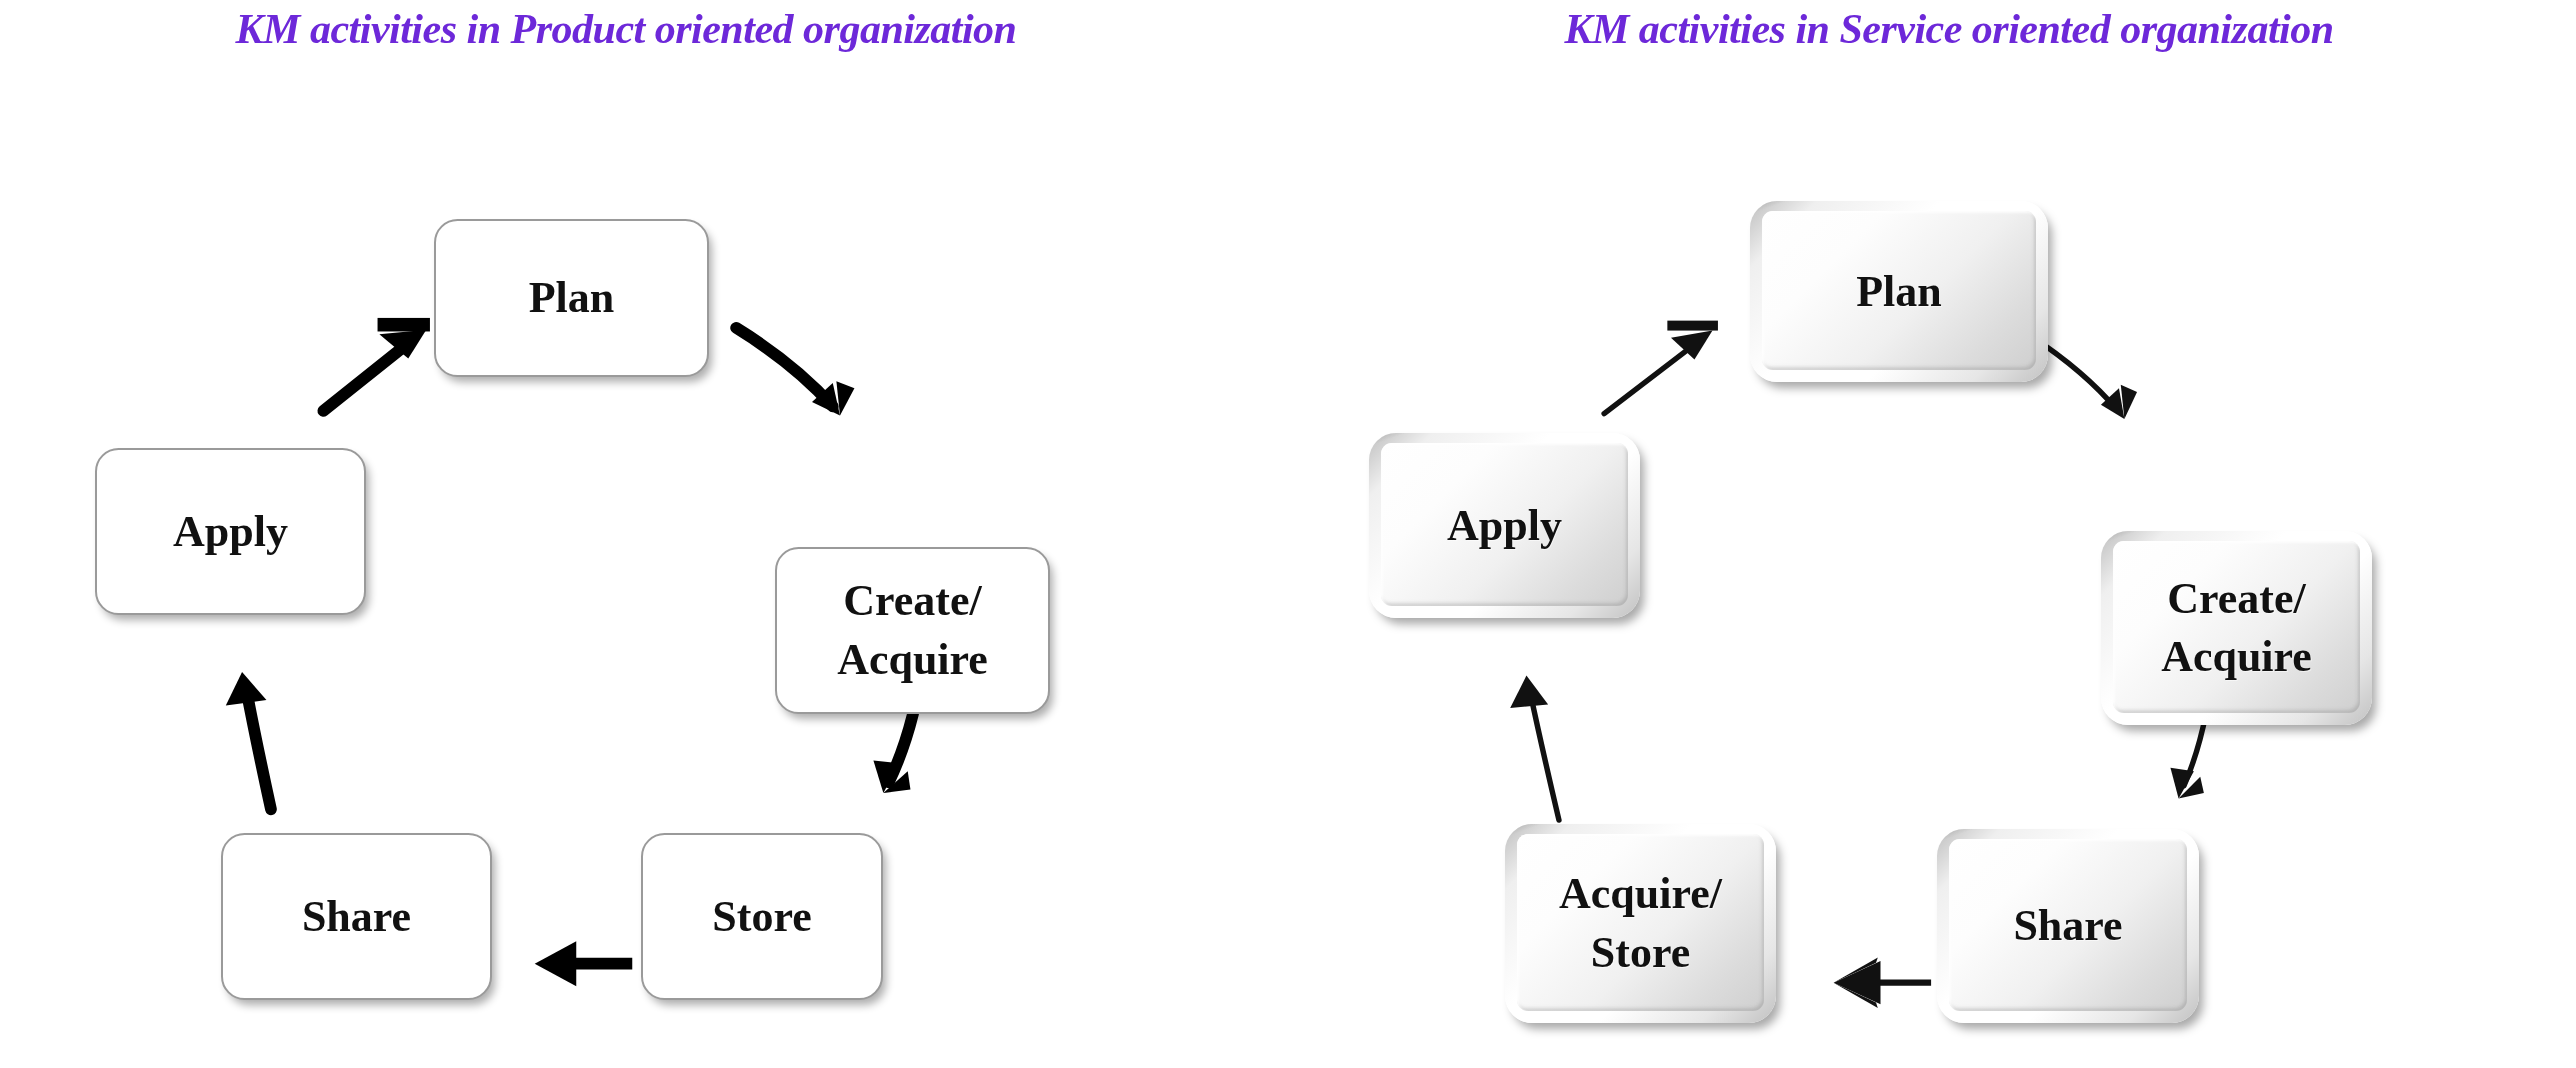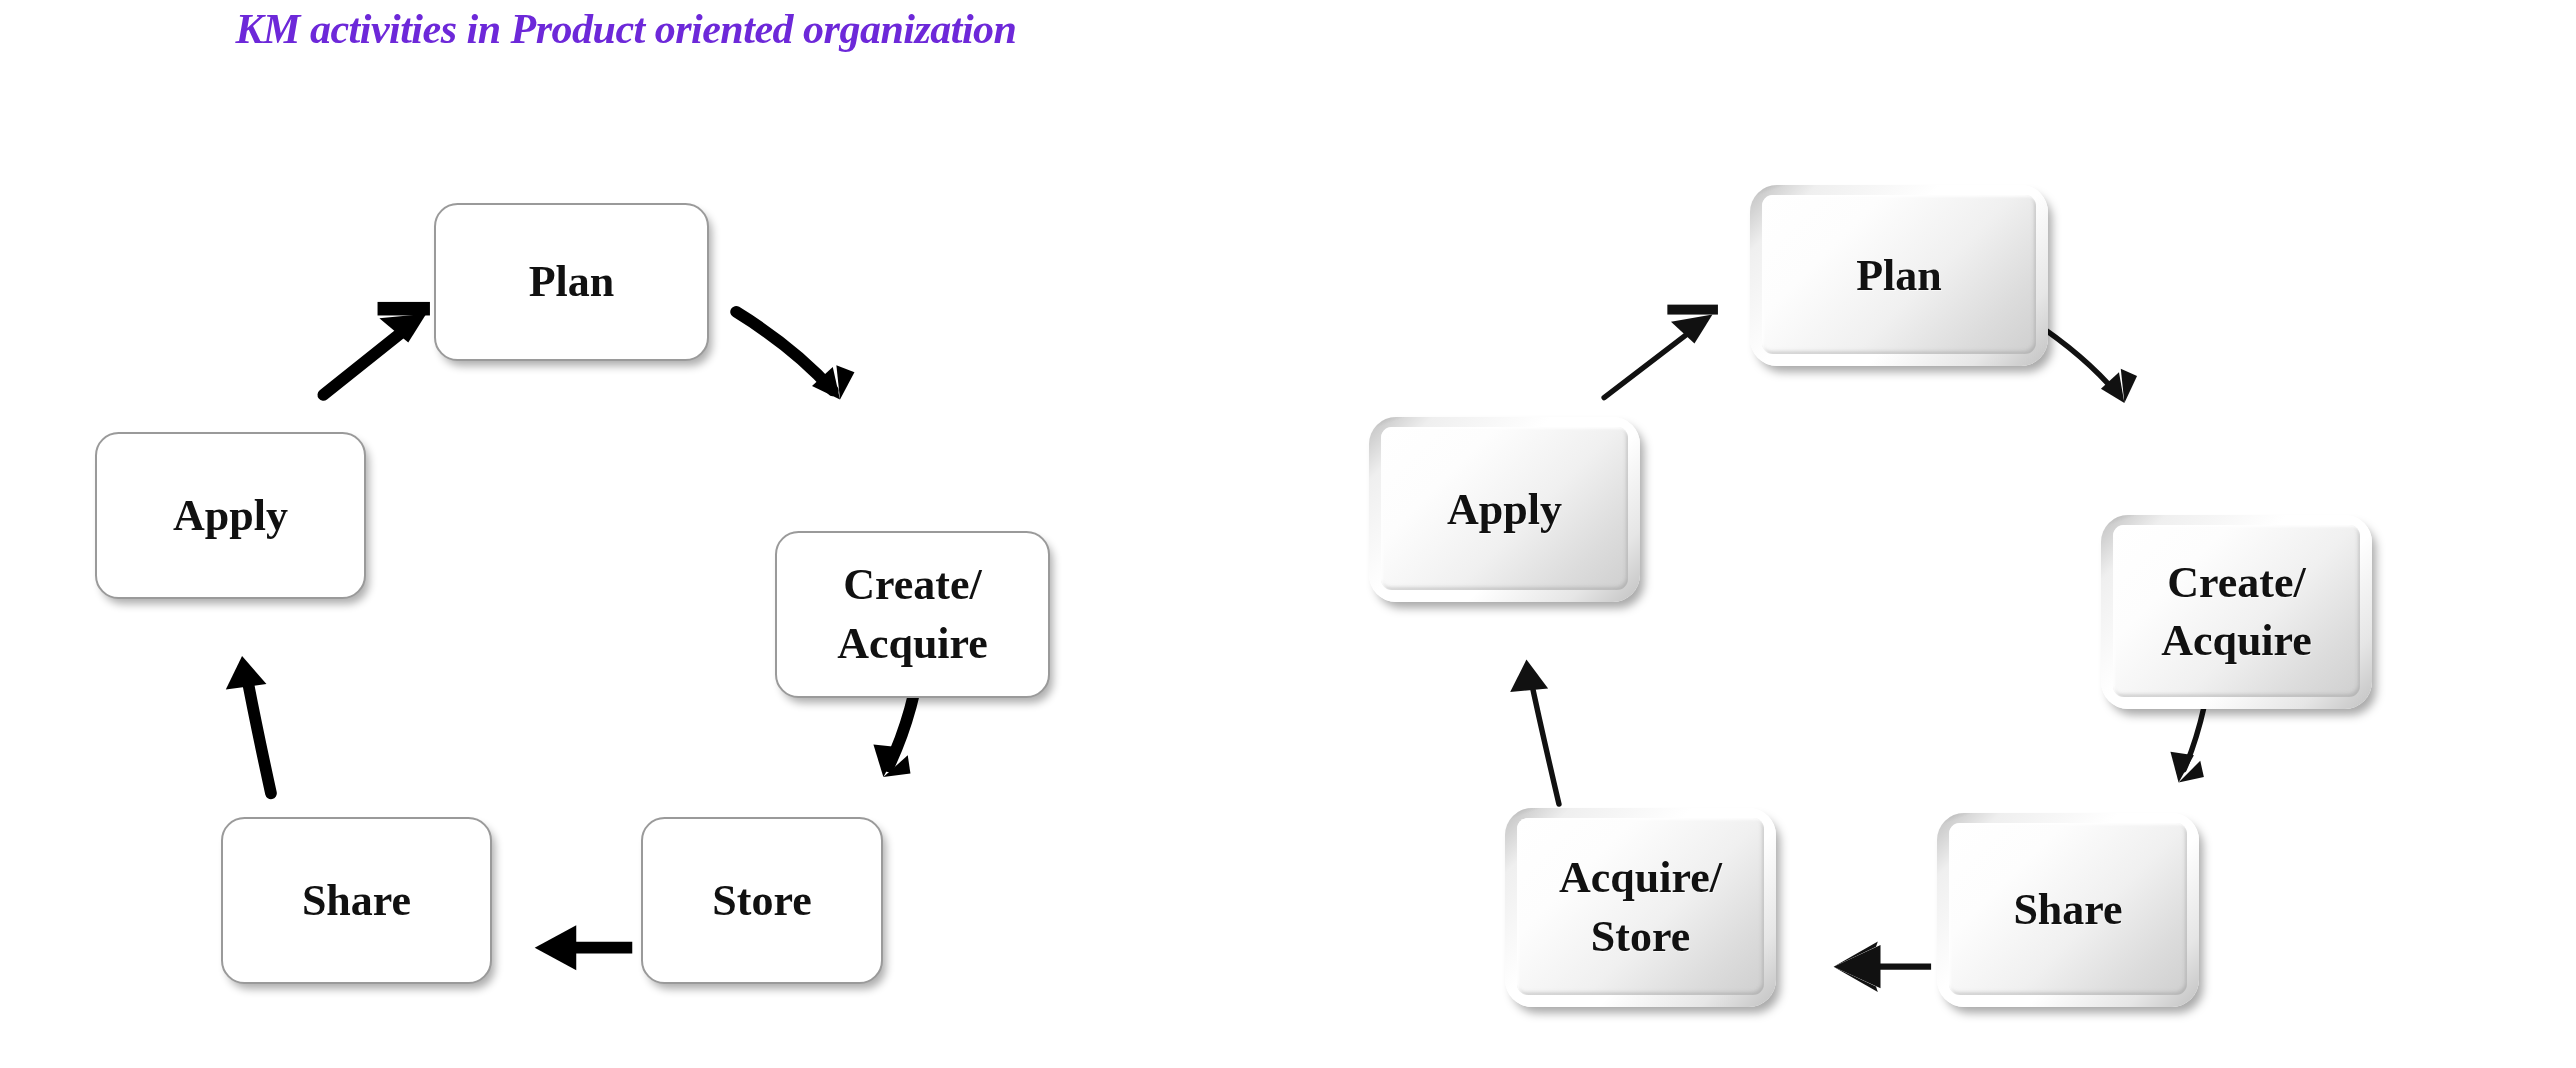--- a/index.html
+++ b/index.html
@@ -27,21 +27,21 @@
     font-weight: bold;
     font-style: italic;
     font-size: 42px;
     letter-spacing: -0.5px;
     color: #6d28d9;
     white-space: nowrap;
   }
   #panel-product .panel-title { text-indent: -36px; }
   #panel-service .panel-title { text-indent: 34px; }
 
-  .cycle { position: absolute; left: 0; top: 0; width: 1288px; height: 982px; padding-left: 40px; }
+  .cycle { position: absolute; left: 0; top: 16px; width: 1288px; height: 982px; padding-left: 40px; }
 
   
   .node {
     position: absolute;
     box-sizing: border-box;
     display: flex;
     flex-direction: column;
     align-items: center;
     justify-content: center;
     text-align: center;
@@ -171,20 +171,21 @@
 
     <div class="node flat" style="left:95px; top:432px; width:271px; height:167px;">
       <span class="line">Apply</span>
     </div>
 
   </div>
 </div>
 
 <div class="panel" id="panel-service">
 
+  <div class="panel-title">KM activities in Service oriented organization</div>
 
   <div class="cycle">
 
     <svg class="arrows" viewBox="0 0 1426 1183">
 
       <g>
         <path d="M 800 340 Q 875 385 918 436" stroke="#111111" stroke-width="6" fill="none" stroke-linecap="round"></path>
         <path d="M 926 446 L 900 430 L 920 412 Z" fill="#111111"></path>
         <path d="M 926 446 L 922 408 L 940 416 Z" fill="#111111"></path>
       </g>

